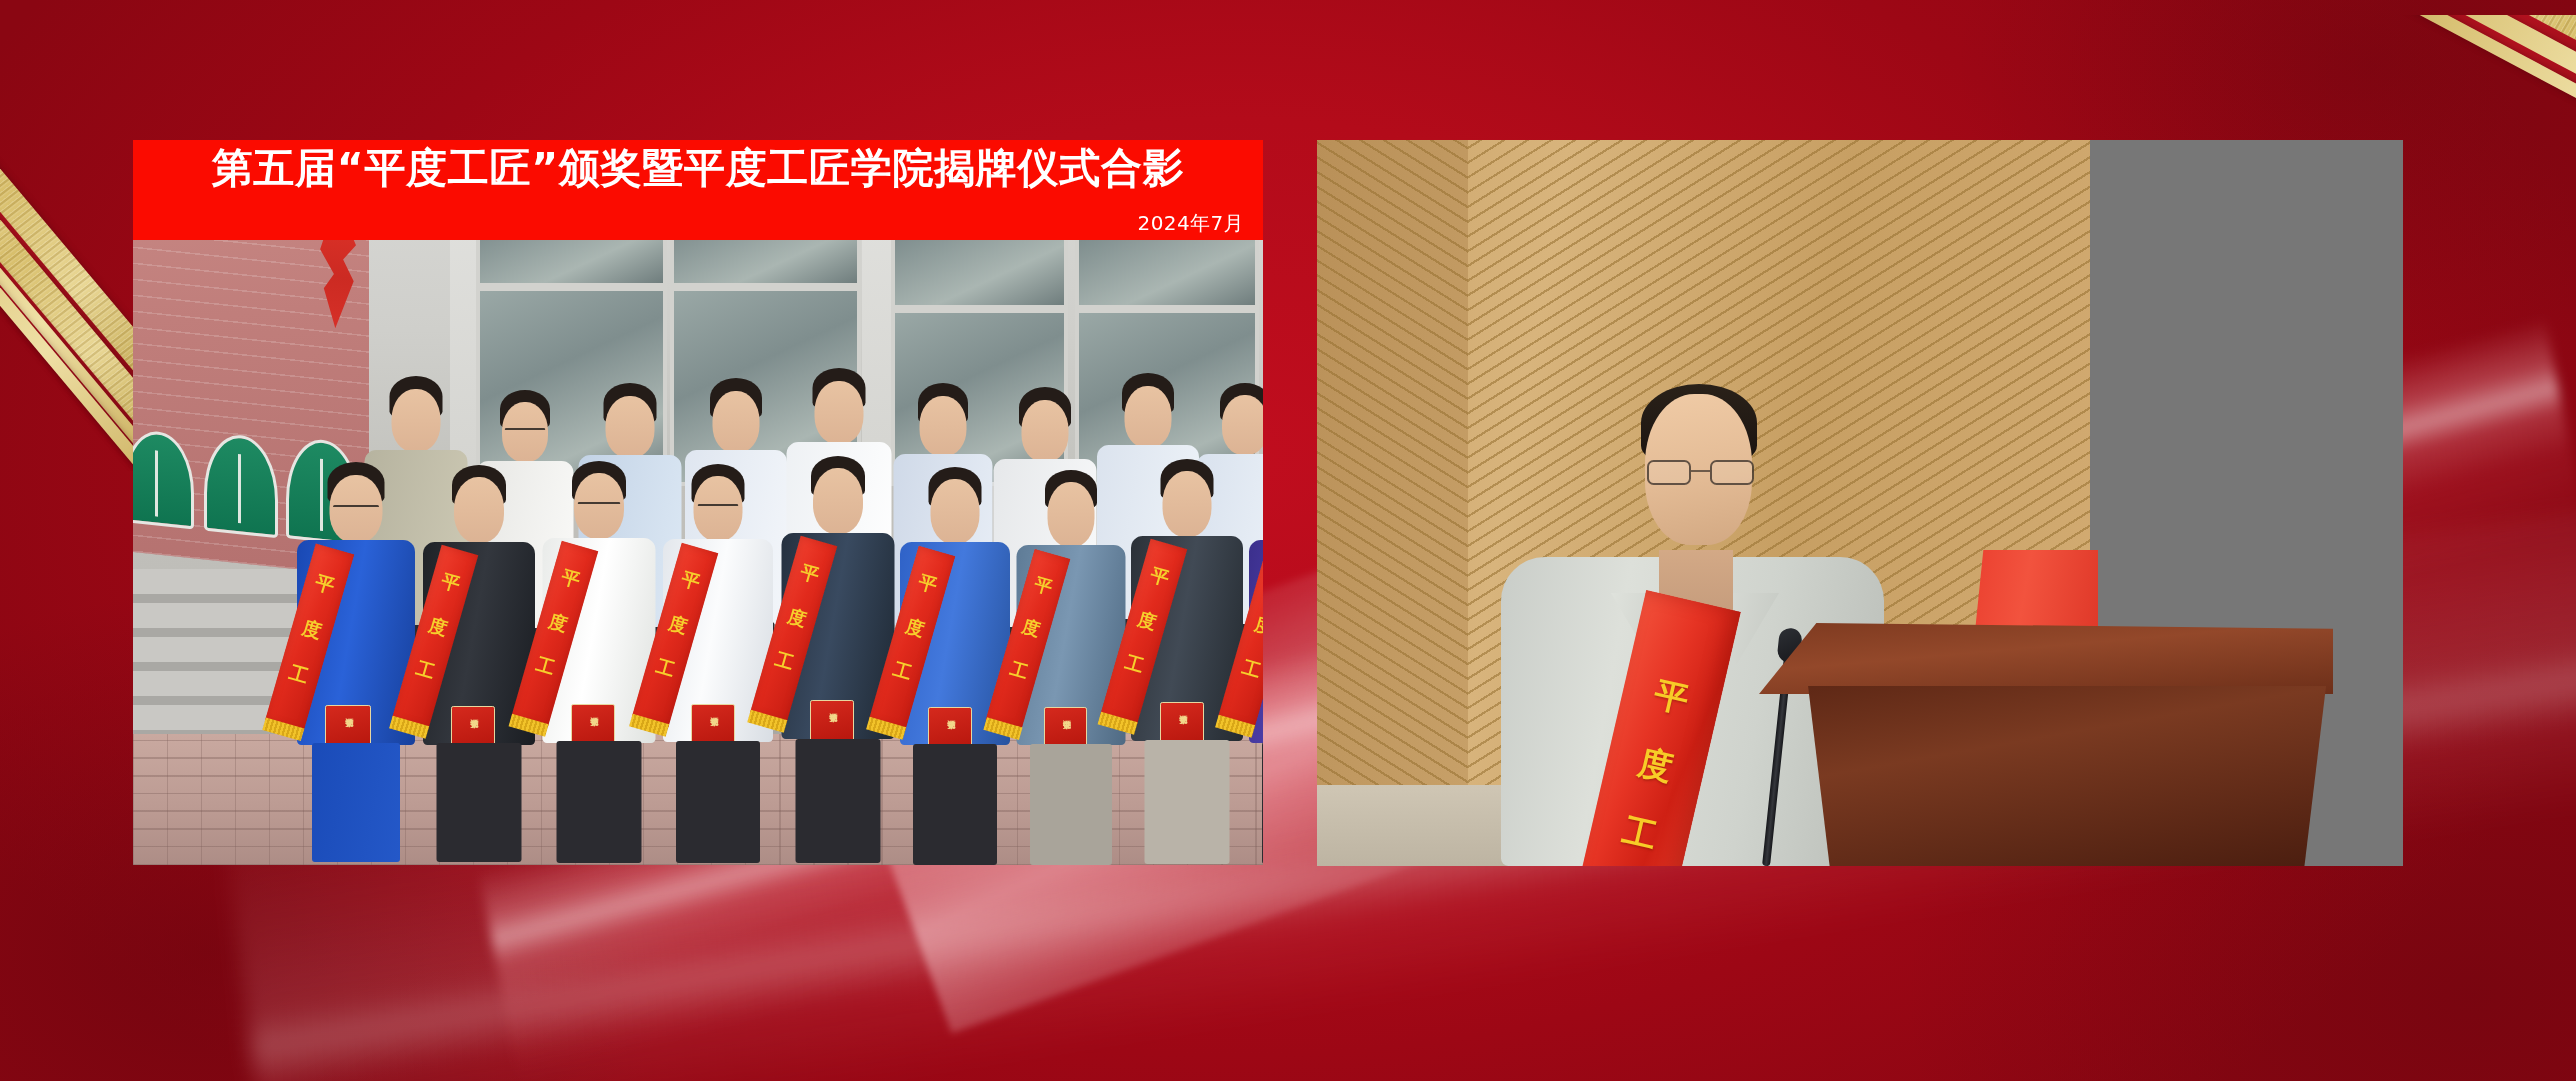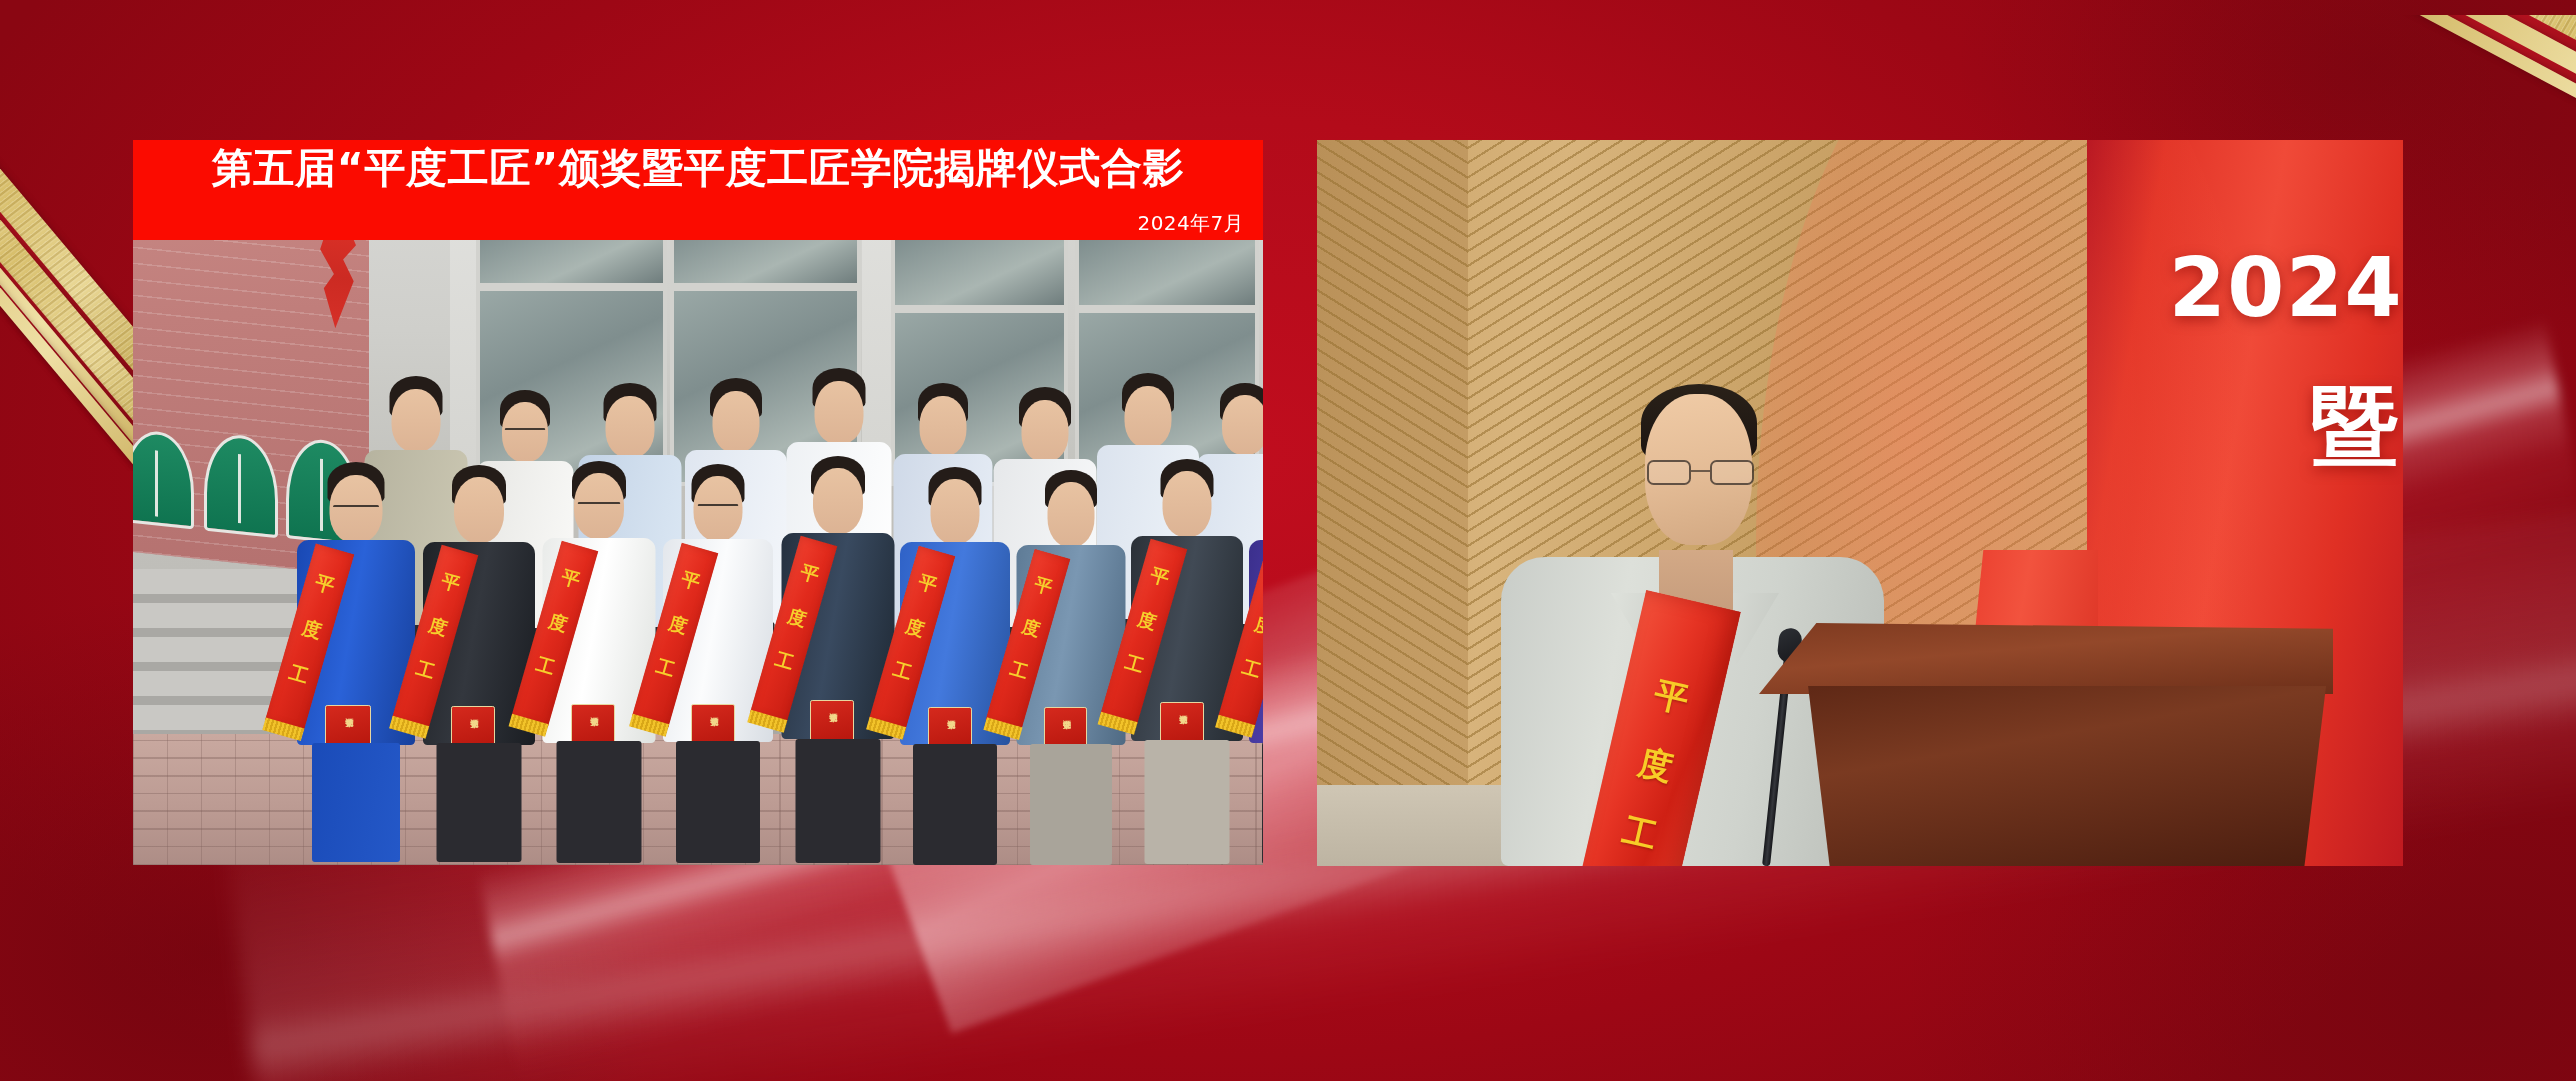--- a/index.html
+++ b/index.html
@@ -664,25 +664,20 @@
       <div id="title-sub">2024年7月</div>
     </div>
   </div>
 
   <div class="photo" id="photo-right">
 
     <div class="rp-wood"></div>
     <div class="rp-woodpanel2"></div>
     <div class="rp-floor"></div>
 
-    <div class="rp-backdrop">
-      <div class="rp-backdrop-curve"></div>
-      <div class="rp-backdrop-text">2024</div>
-      <div class="rp-backdrop-text2">暨</div>
-    </div>
 
     <div class="rp-redpanel"></div>
 
     <div class="rp-speaker">
       <div class="rp-shirt"></div>
       <div class="rp-collar-l"></div>
       <div class="rp-collar-r"></div>
       <div class="rp-neck"></div>
       <div class="rp-hair"></div>
       <div class="rp-head"></div>

